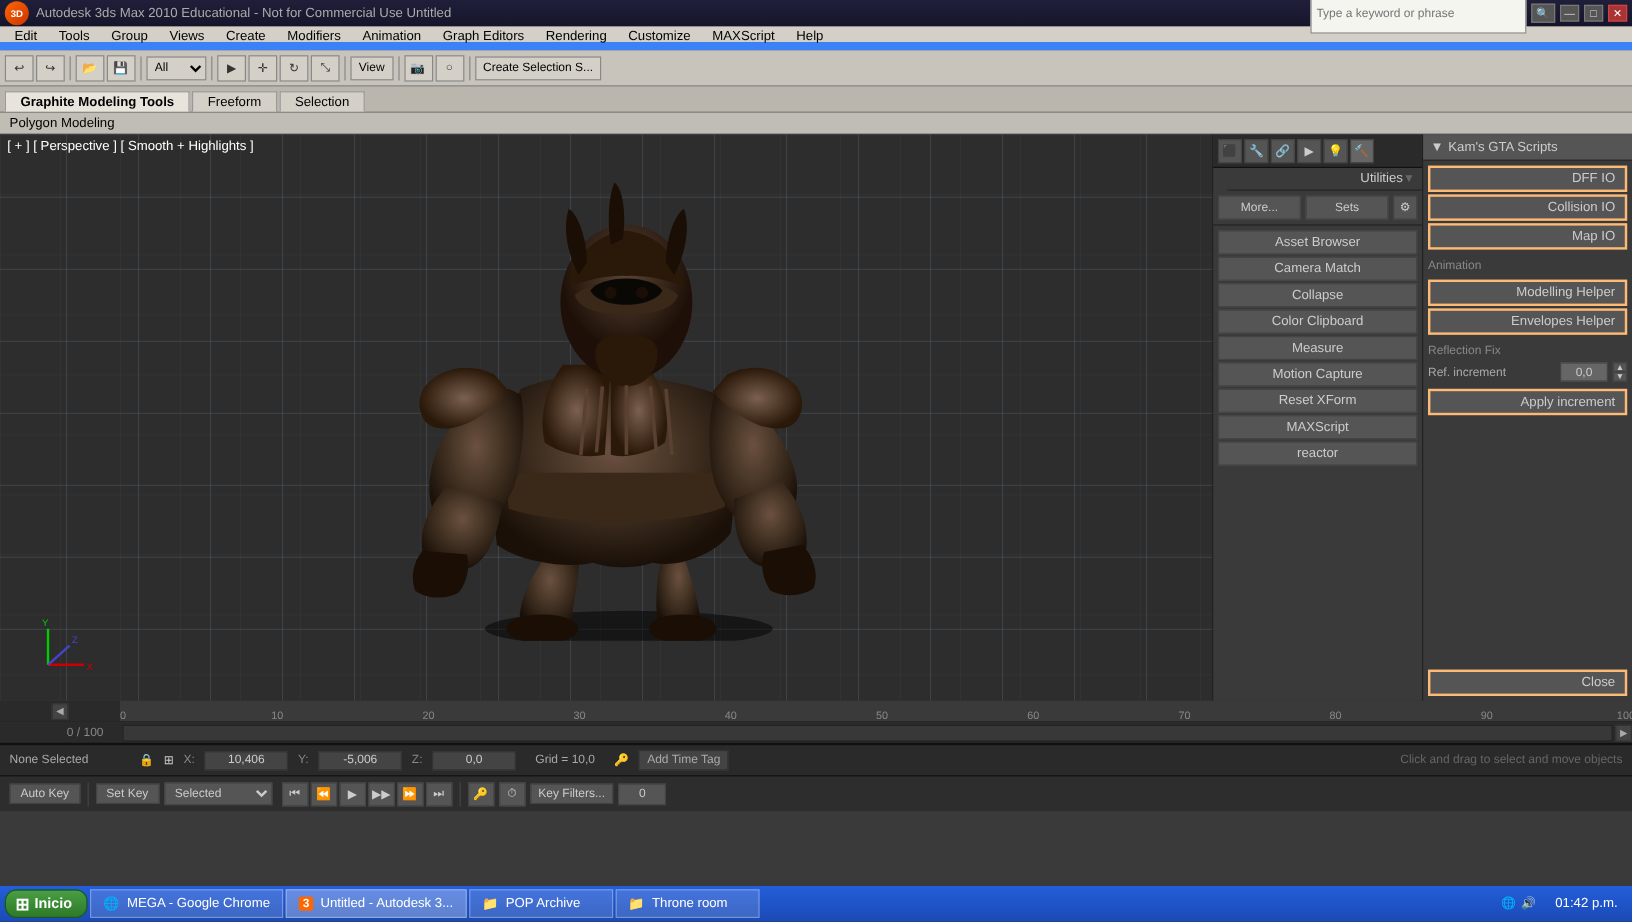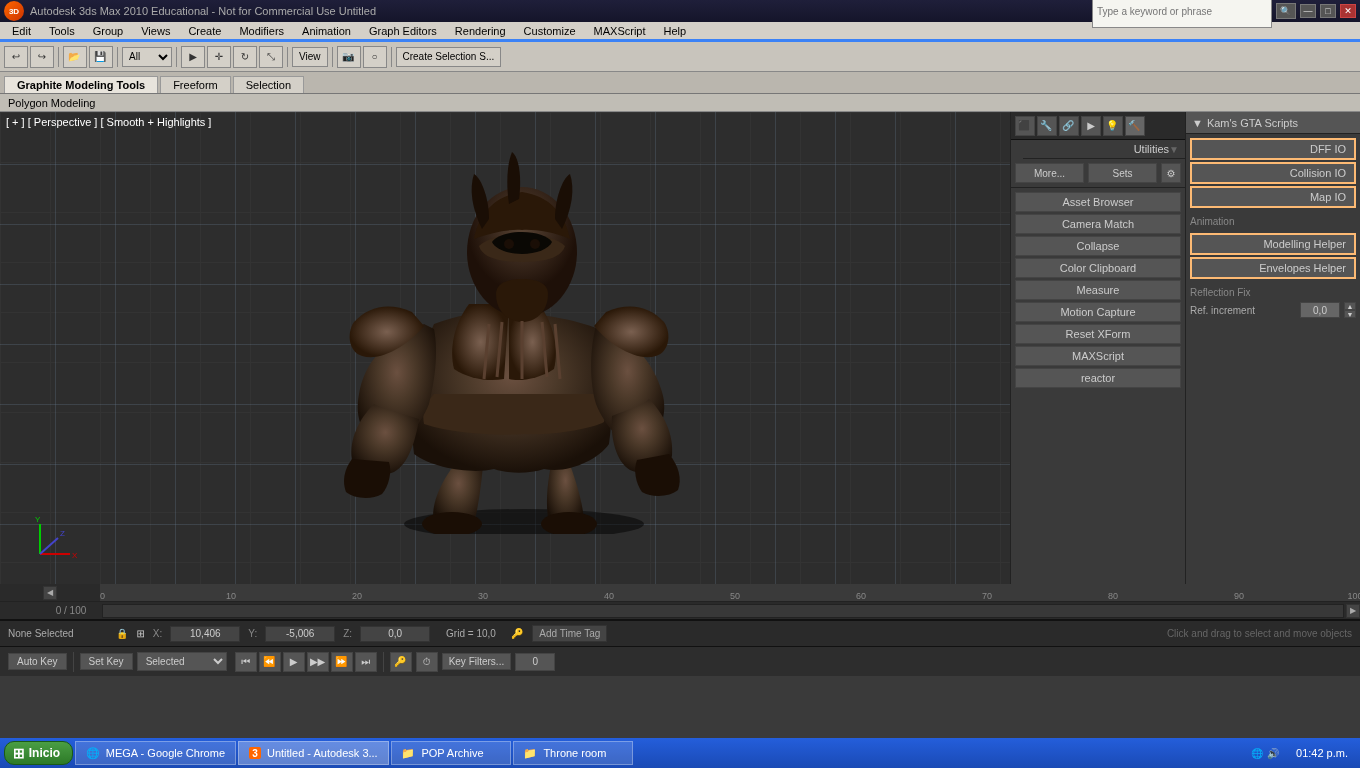--- a/index.html
+++ b/index.html
@@ -3,24 +3,24 @@
   <meta charset="utf-8">
   <style>
     * { margin: 0; padding: 0; box-sizing: border-box; }
     body { width: 1360px; height: 768px; overflow: hidden; background: #3a3a3a; font-family: 'Arial', sans-serif; font-size: 11px; color: #ccc; }
 
     
     .menu-bar {
       height: 20px;
       background: #d4d0c8;
       display: flex;
-      align-items: flex-end;
+      align-items: flex-start;
       padding: 0 4px;
       gap: 2px;
-      border-bottom: 3px solid #3b82f6;
+      border-bottom: 7px solid #3b82f6;
     }
     .menu-item {
       padding: 2px 8px;
       font-size: 11px;
       color: #000;
       cursor: pointer;
       background: transparent;
     }
 
     
@@ -610,20 +610,26 @@
     </div>
     <div class="section-label">Reflection Fix</div>
     <div class="ref-row">
       <span class="ref-label">Ref. increment</span>
       <input class="ref-input" type="text" value="0,0" style="">
       <div class="ref-spinner">
         <button class="ref-spin-btn">▲</button>
         <button class="ref-spin-btn">▼</button>
       </div>
     </div>
+    <div style="padding:4px;">
+      <button class="scripts-btn">Apply increment</button>
+    </div>
+    <div style="padding:4px; margin-top:auto;">
+      <button class="scripts-btn">Close</button>
+    </div>
   </div>
 </div>
 
 <div class="ruler" style="height:18px;background:#3a3a3a;display:flex;align-items:center;border-bottom:1px solid #222;position:relative;">
   <div style="width:100px;height:100%;background:#2a2a2a;display:flex;align-items:center;justify-content:center;">
     <button style="background:#444;border:1px solid #333;color:#aaa;width:14px;height:14px;font-size:8px;cursor:pointer;">◀</button>
   </div>
   <div style="flex:1;position:relative;height:100%;">
     <div style="display:flex;align-items:flex-end;height:100%;padding:0 2px;">
       <span style="position:absolute;left:0%;font-size:9px;color:#888;">0</span>

